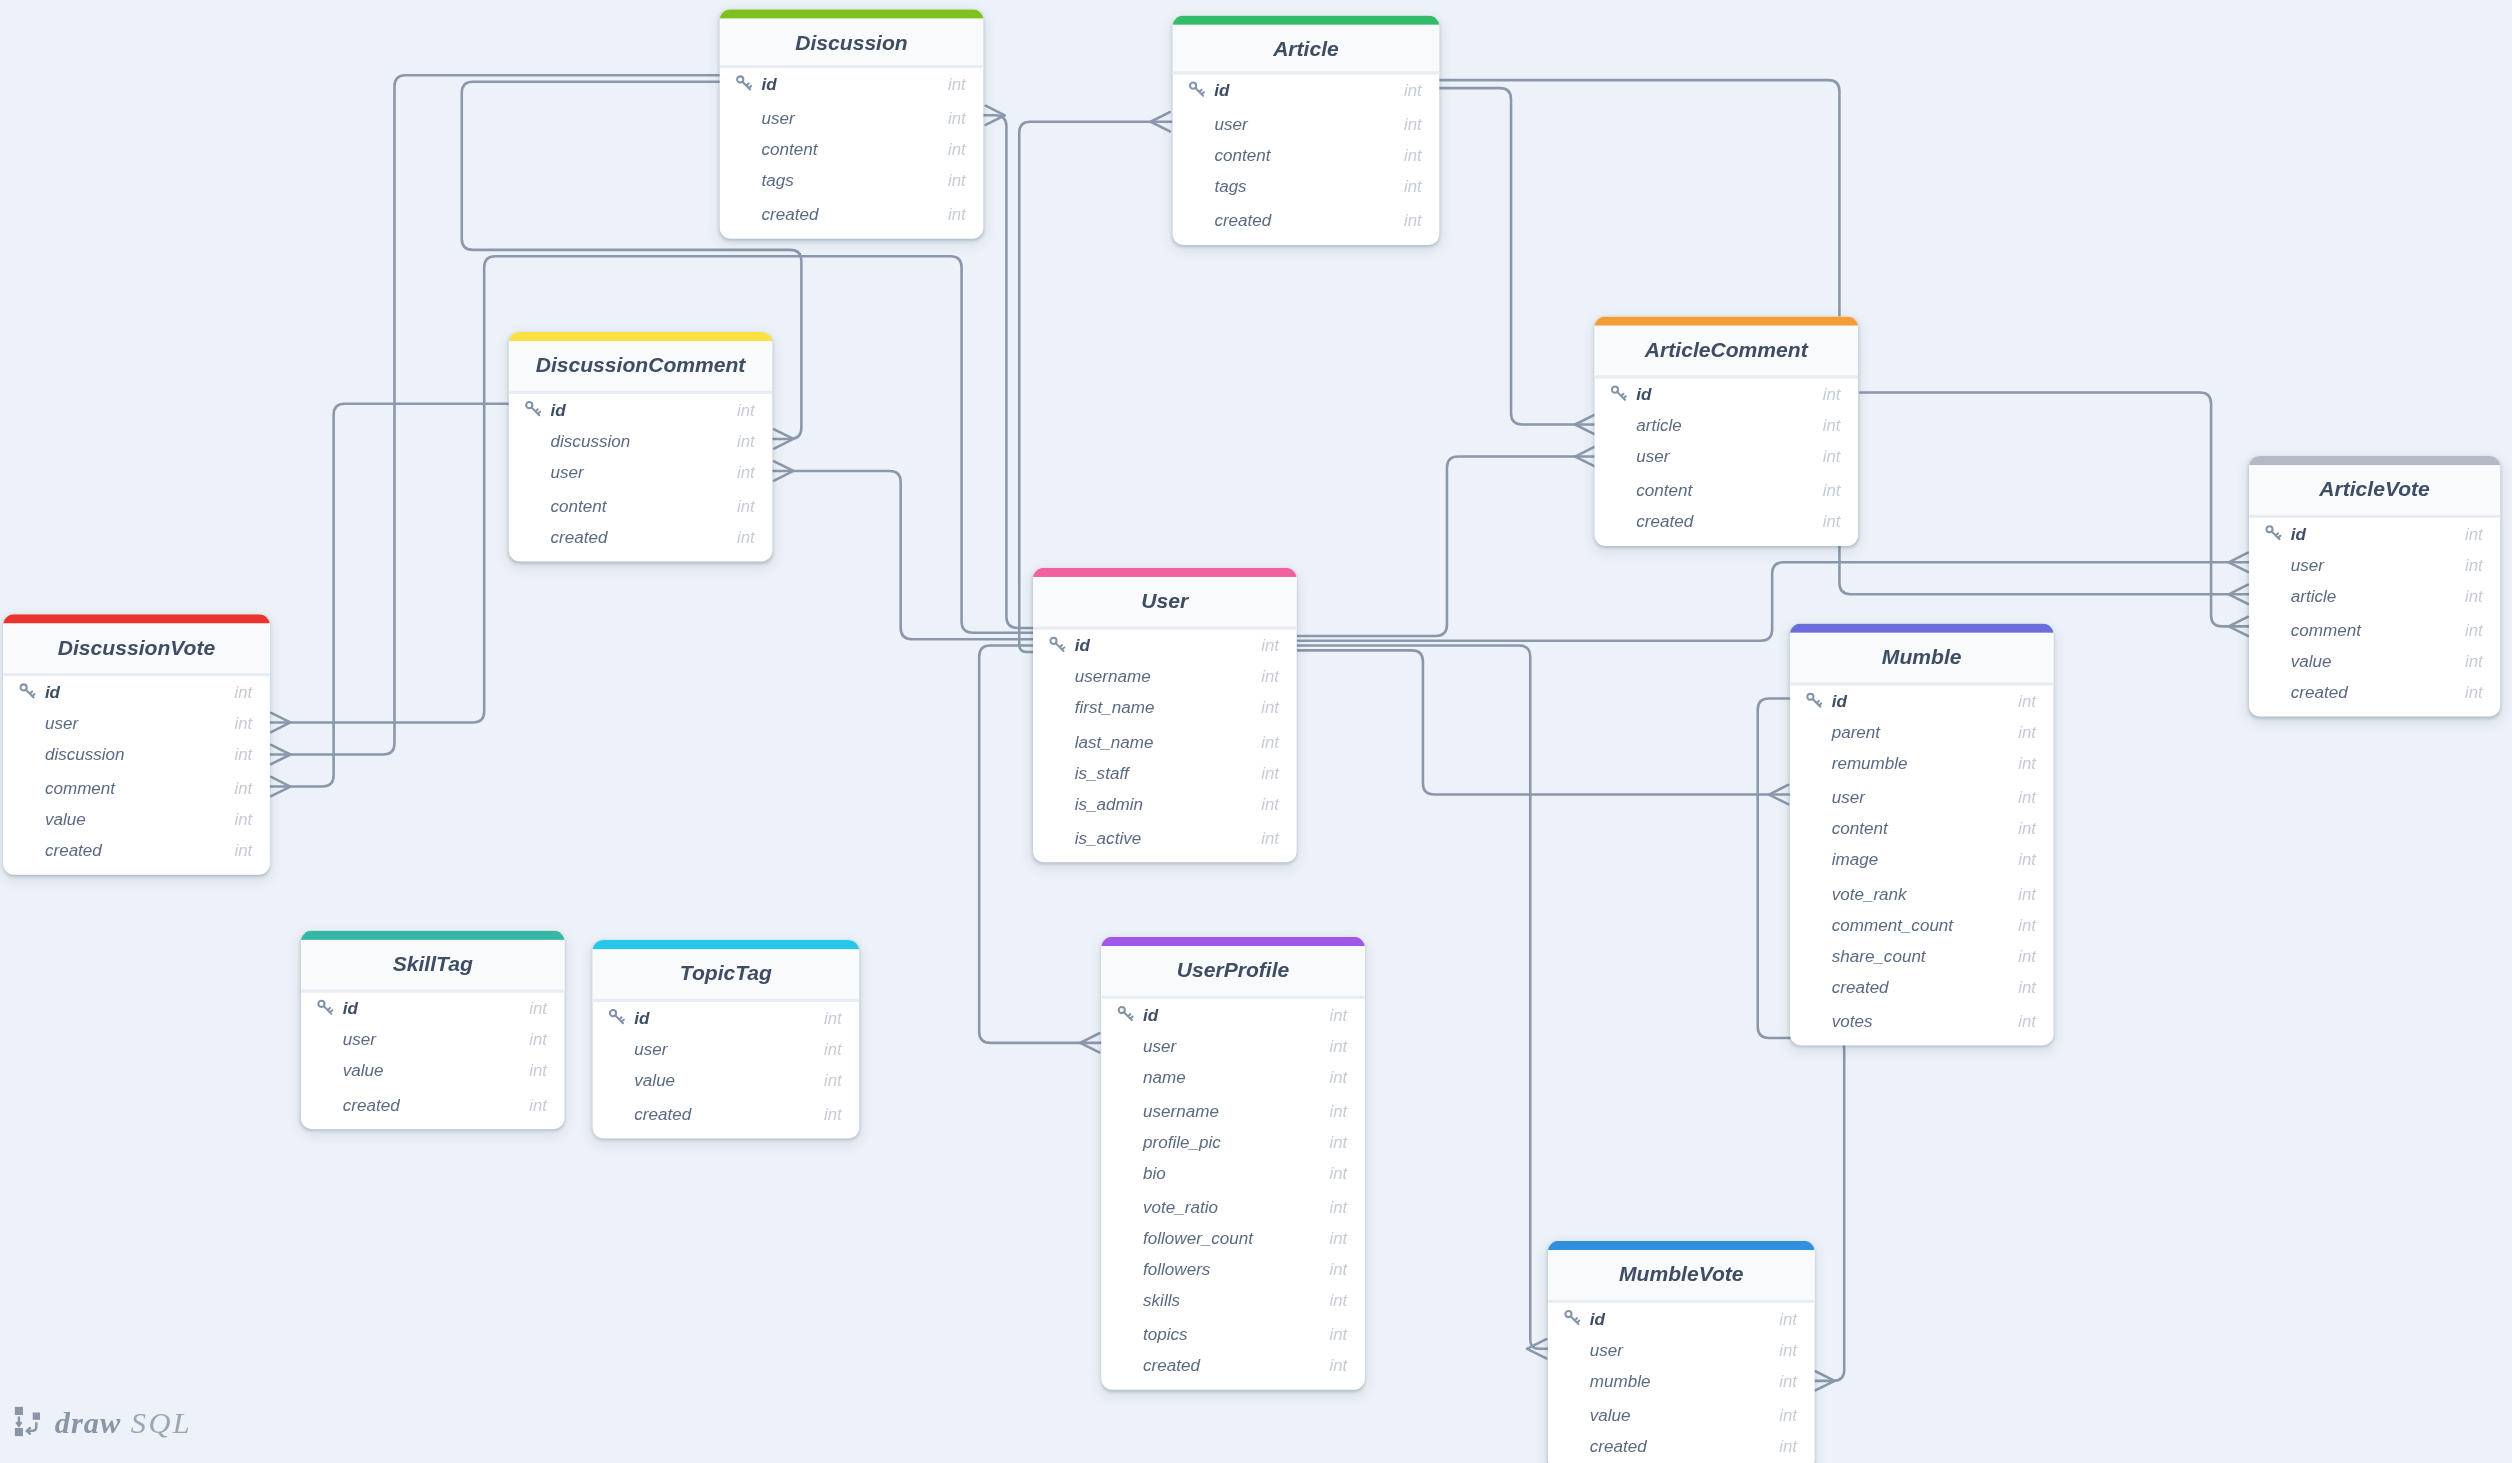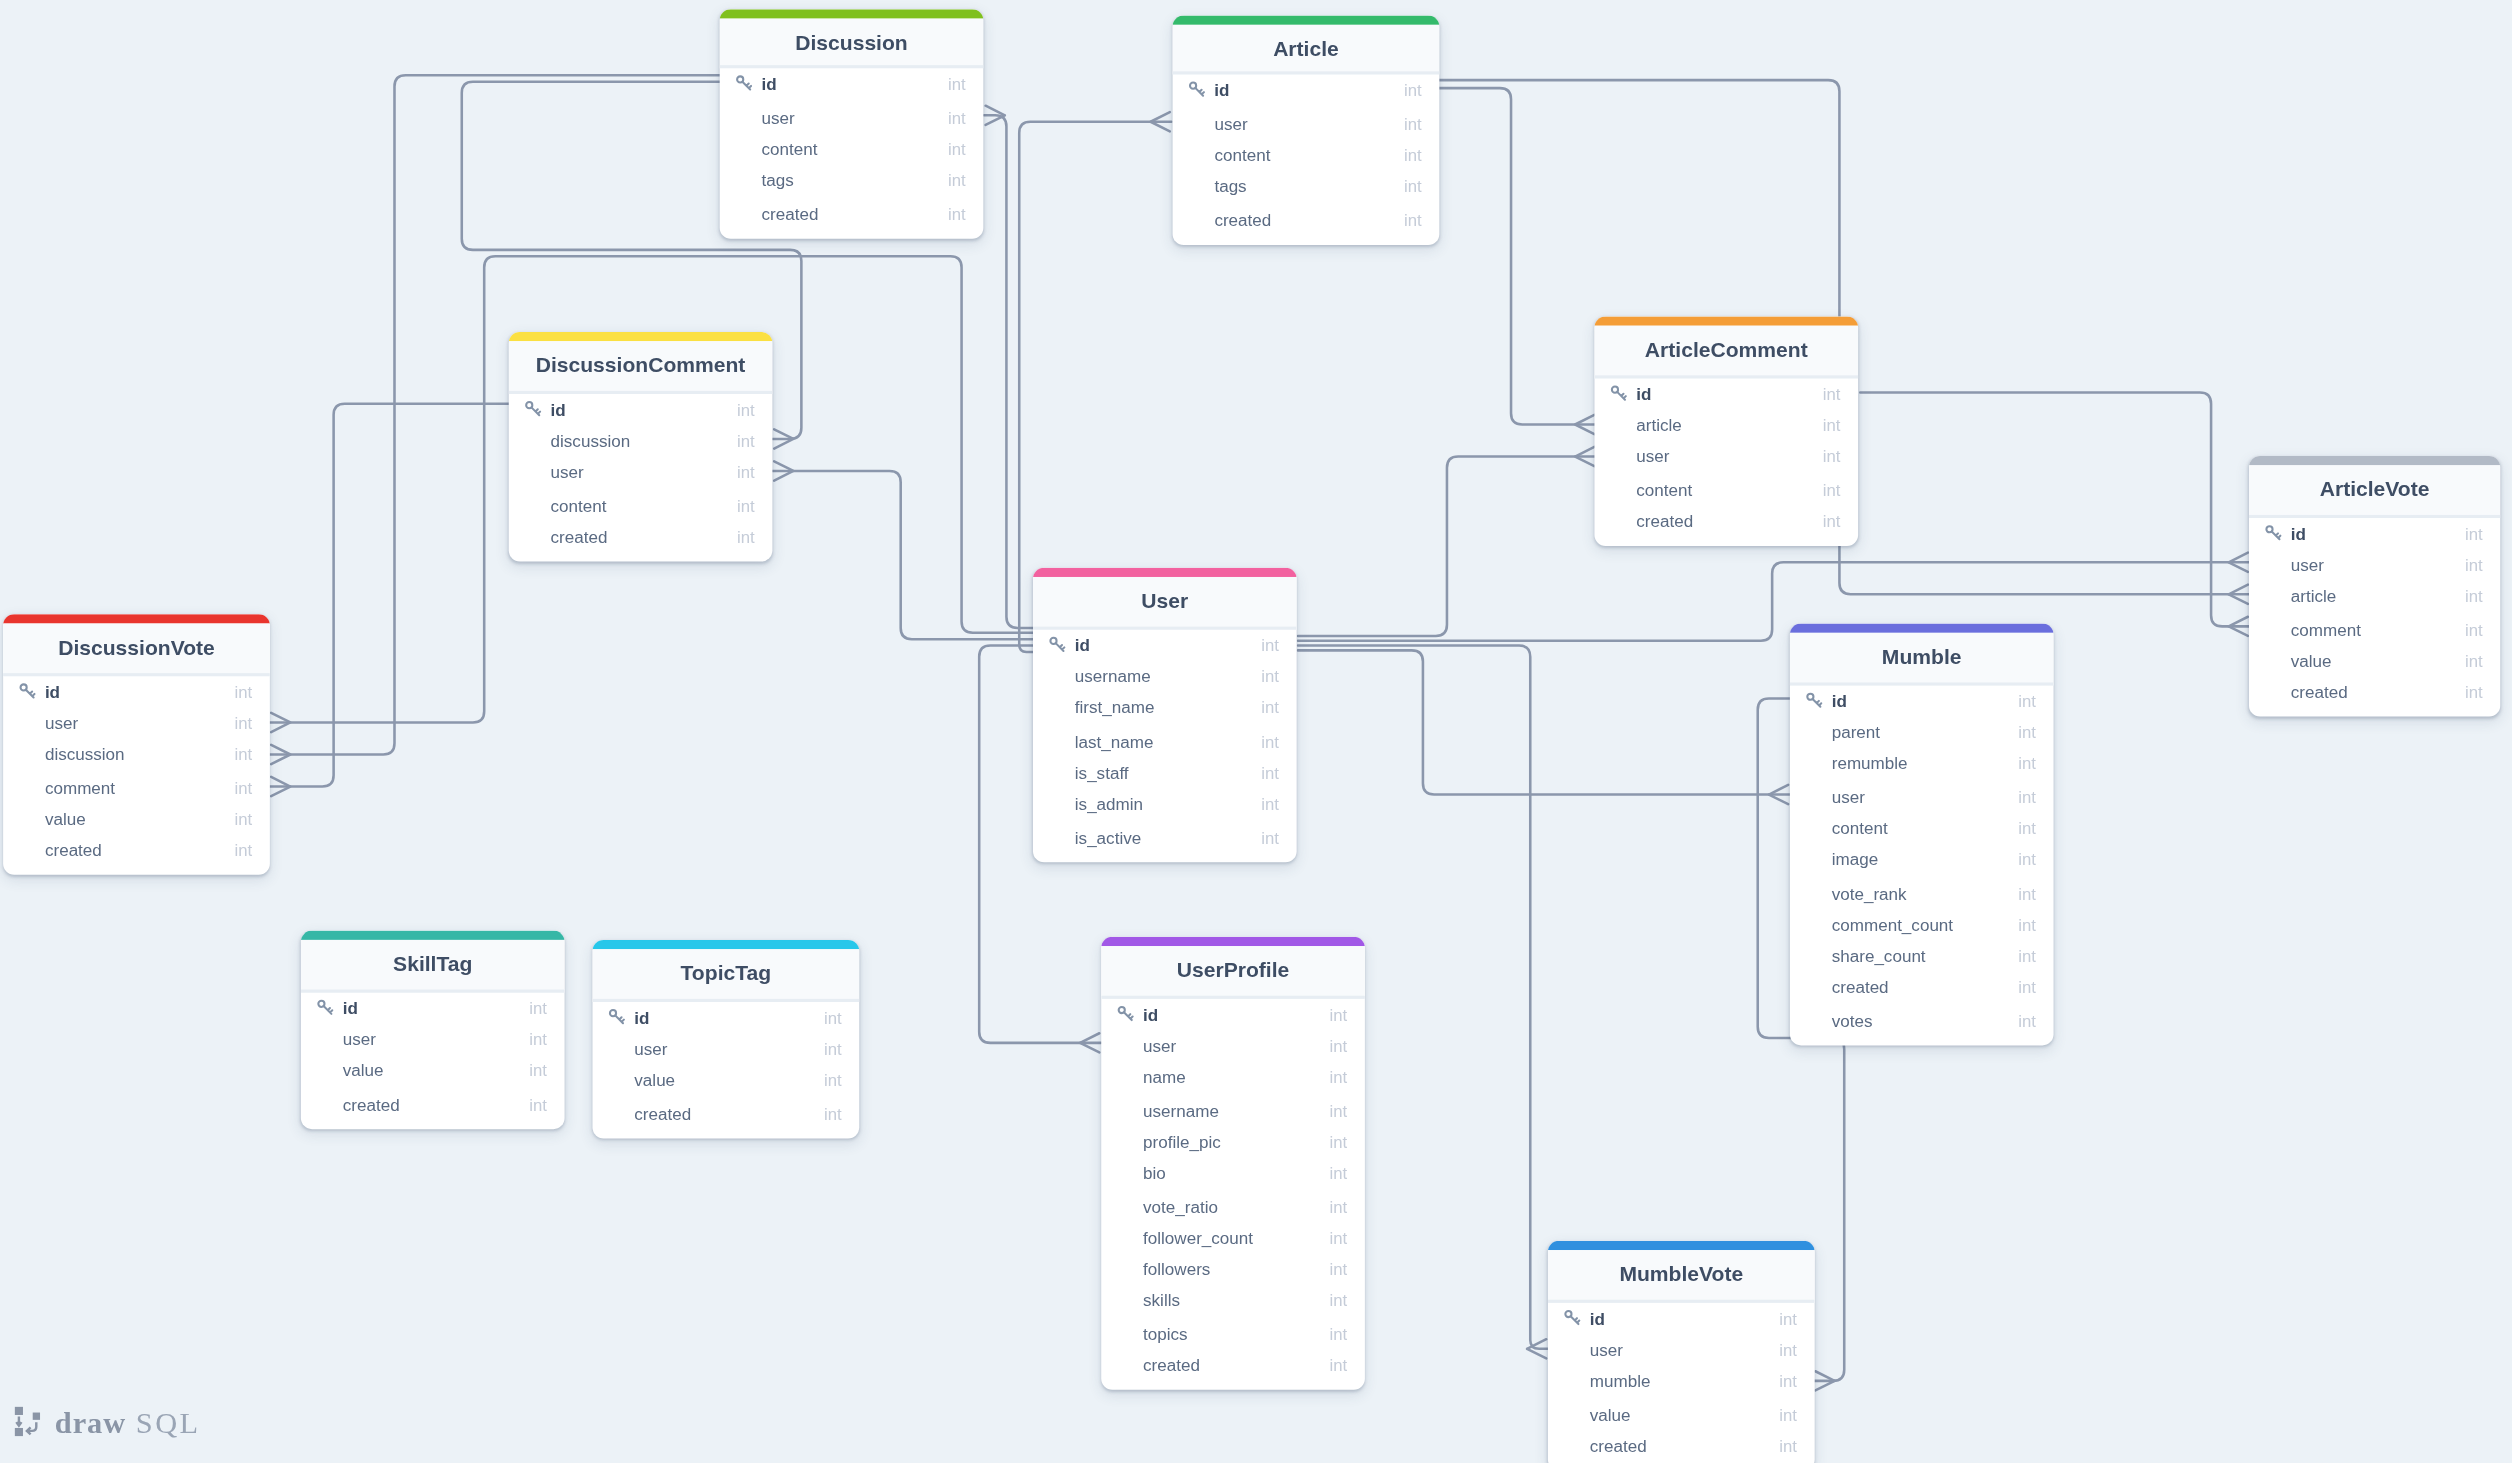--- a/index.html
+++ b/index.html
@@ -1,16 +1,16 @@
 <!DOCTYPE html>
 <html style="font-size:8.3px"><head>
 <meta charset="utf-8">
 <style>
   html,body{margin:0;padding:0;background:#ECF2F7;}
-  .viewport{position:relative;width:2512px;height:1464px;overflow:hidden;background:#ECF2F7;}
+  .viewport{position:relative;width:2512px;height:1464px;overflow:hidden;background:#ECF2F7;font-style:italic;}
   .stage{position:absolute;left:0;top:0;width:810px;height:472px;
          transform:scale(3.10204);transform-origin:0 0;
          font-family:"Liberation Sans",sans-serif;}
   svg.wires{position:absolute;left:0;top:0;z-index:1;}
   .card{position:absolute;z-index:2;background:#FFFFFF;border-radius:3.6px;overflow:hidden;
         box-shadow:0 0.5px 1px rgba(45,65,95,.22), 0 1.5px 4.6px rgba(45,65,95,.12);}
   .accent{height:3.1px;}
   .thead{height:15.5px;line-height:15.5px;text-align:center;background:#F8FAFC;
          border-bottom:0.5px solid #E7EDF3;font-size:6.8px;font-weight:600;color:#3E4D64;}
   .rows{padding:0 0 3.1px 0;}

